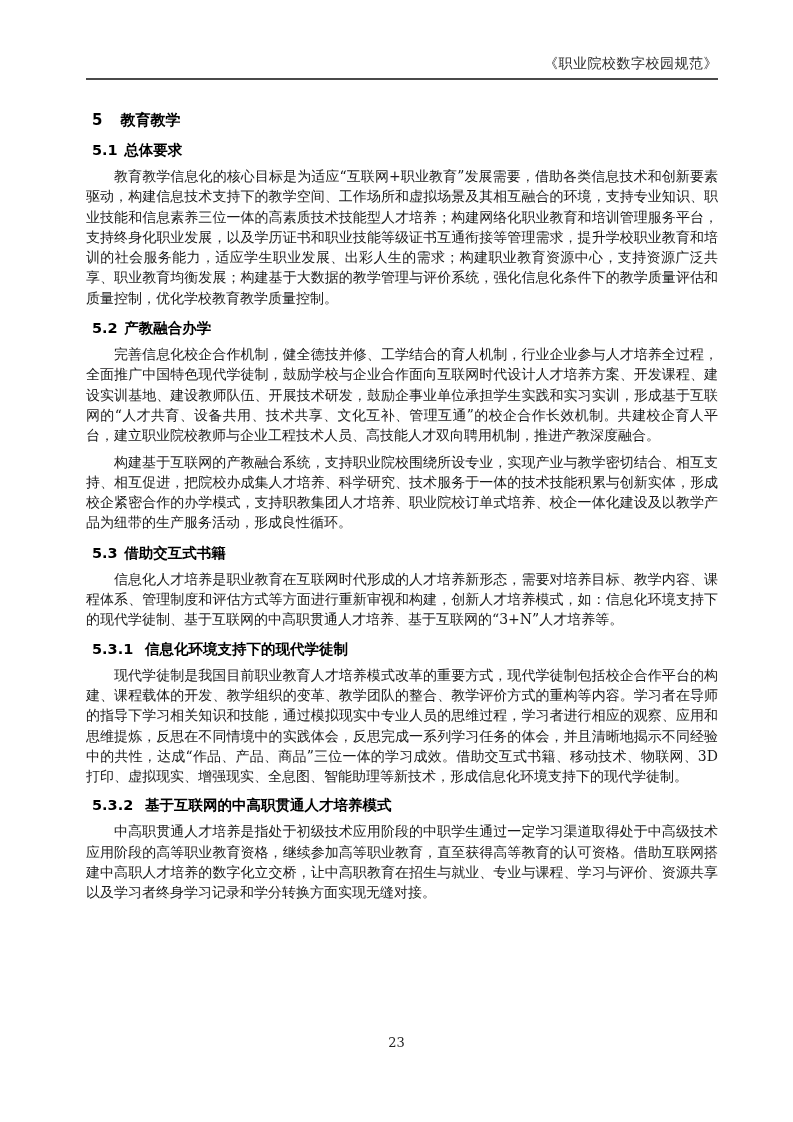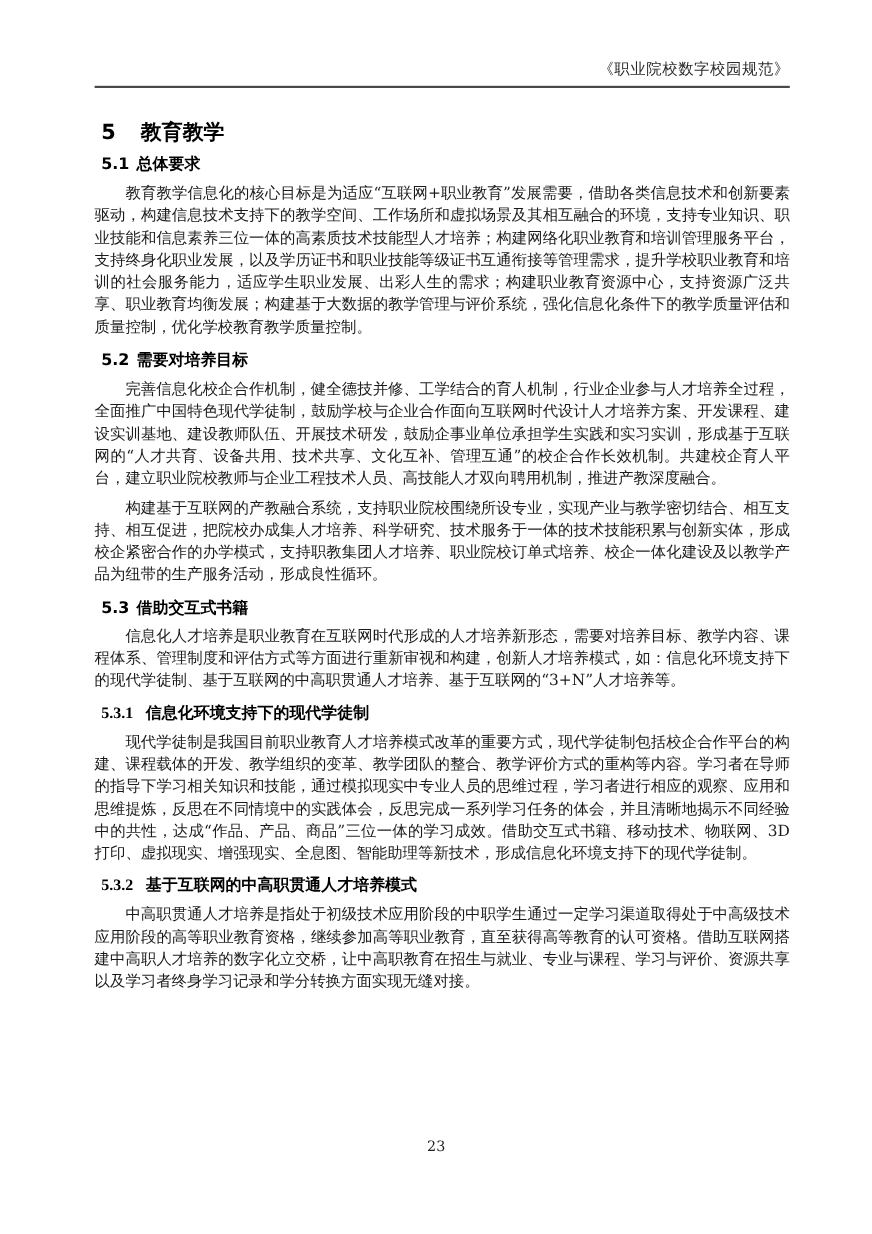--- a/index.html
+++ b/index.html
@@ -28,21 +28,21 @@
     letter-spacing: 0.5px;
   }
   .content {
     font-family: "DejaVu Serif", "Liberation Serif", serif;
     font-size: 14px;
     line-height: 20.3px;
     text-align: justify;
   }
   h1.chapter {
     font-family: "DejaVu Sans", "Liberation Sans", sans-serif;
-    font-size: 19px;
+    font-size: 15px;
     line-height: 20px;
     font-weight: bold;
     color: #000;
     margin: 30px 0 0 6px;
   }
   h1.chapter .num { margin-right: 1.2em; }
   h2.section {
     font-family: "DejaVu Sans", "Liberation Sans", sans-serif;
     font-size: 14.5px;
     line-height: 20px;
@@ -52,21 +52,21 @@
   }
   h2.section .num { margin-right: 0.45em; }
   h3.subsection {
     font-family: "DejaVu Sans", "Liberation Sans", sans-serif;
     font-size: 14.5px;
     line-height: 20px;
     font-weight: bold;
     color: #000;
     margin: 9px 0 0 6px;
   }
-  h3.subsection .num { margin-right: 0.8em; font-family: Liberation Serif, serif; }
+  h3.subsection .num { margin-right: 0.8em; }
   p.body-para {
     margin: 6px 0 0 0;
     text-indent: 2em;
   }
   .page-footer {
     position: absolute;
     left: 0;
     bottom: 72px;
     width: 100%;
     text-align: center;
@@ -89,21 +89,21 @@
     <h1 class="chapter">
       <span class="num">5</span><span>教育教学</span>
     </h1>
 
     <h2 class="section">
       <span class="num">5.1</span><span>总体要求</span>
     </h2>
     <p class="body-para">教育教学信息化的核心目标是为适应“互联网+职业教育”发展需要，借助各类信息技术和创新要素驱动，构建信息技术支持下的教学空间、工作场所和虚拟场景及其相互融合的环境，支持专业知识、职业技能和信息素养三位一体的高素质技术技能型人才培养；构建网络化职业教育和培训管理服务平台，支持终身化职业发展，以及学历证书和职业技能等级证书互通衔接等管理需求，提升学校职业教育和培训的社会服务能力，适应学生职业发展、出彩人生的需求；构建职业教育资源中心，支持资源广泛共享、职业教育均衡发展；构建基于大数据的教学管理与评价系统，强化信息化条件下的教学质量评估和质量控制，优化学校教育教学质量控制。</p>
 
     <h2 class="section">
-      <span class="num">5.2</span><span>需要对培养目标</span>
+      <span class="num">5.2</span><span>产教融合办学</span>
     </h2>
     <p class="body-para">完善信息化校企合作机制，健全德技并修、工学结合的育人机制，行业企业参与人才培养全过程，全面推广中国特色现代学徒制，鼓励学校与企业合作面向互联网时代设计人才培养方案、开发课程、建设实训基地、建设教师队伍、开展技术研发，鼓励企事业单位承担学生实践和实习实训，形成基于互联网的“人才共育、设备共用、技术共享、文化互补、管理互通”的校企合作长效机制。共建校企育人平台，建立职业院校教师与企业工程技术人员、高技能人才双向聘用机制，推进产教深度融合。</p>
     <p class="body-para">构建基于互联网的产教融合系统，支持职业院校围绕所设专业，实现产业与教学密切结合、相互支持、相互促进，把院校办成集人才培养、科学研究、技术服务于一体的技术技能积累与创新实体，形成校企紧密合作的办学模式，支持职教集团人才培养、职业院校订单式培养、校企一体化建设及以教学产品为纽带的生产服务活动，形成良性循环。</p>
 
     <h2 class="section">
       <span class="num">5.3</span><span>借助交互式书籍</span>
     </h2>
     <p class="body-para">信息化人才培养是职业教育在互联网时代形成的人才培养新形态，需要对培养目标、教学内容、课程体系、管理制度和评估方式等方面进行重新审视和构建，创新人才培养模式，如：信息化环境支持下的现代学徒制、基于互联网的中高职贯通人才培养、基于互联网的“3+N”人才培养等。</p>
 
     <h3 class="subsection">

